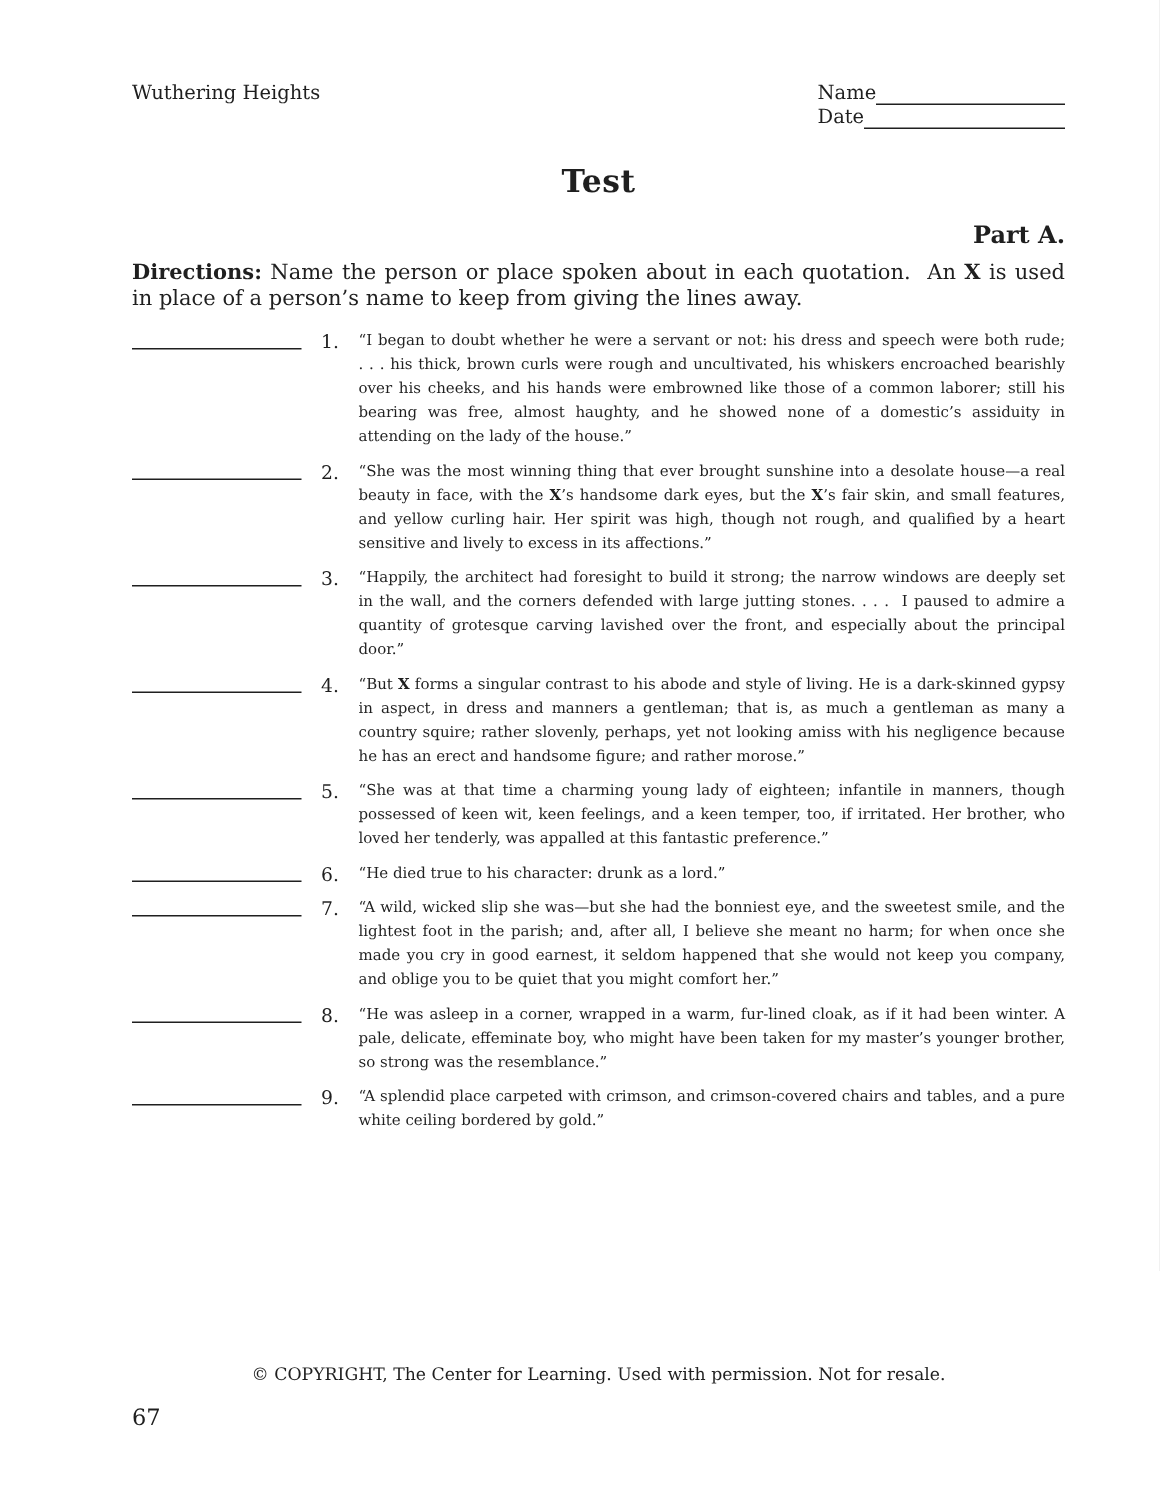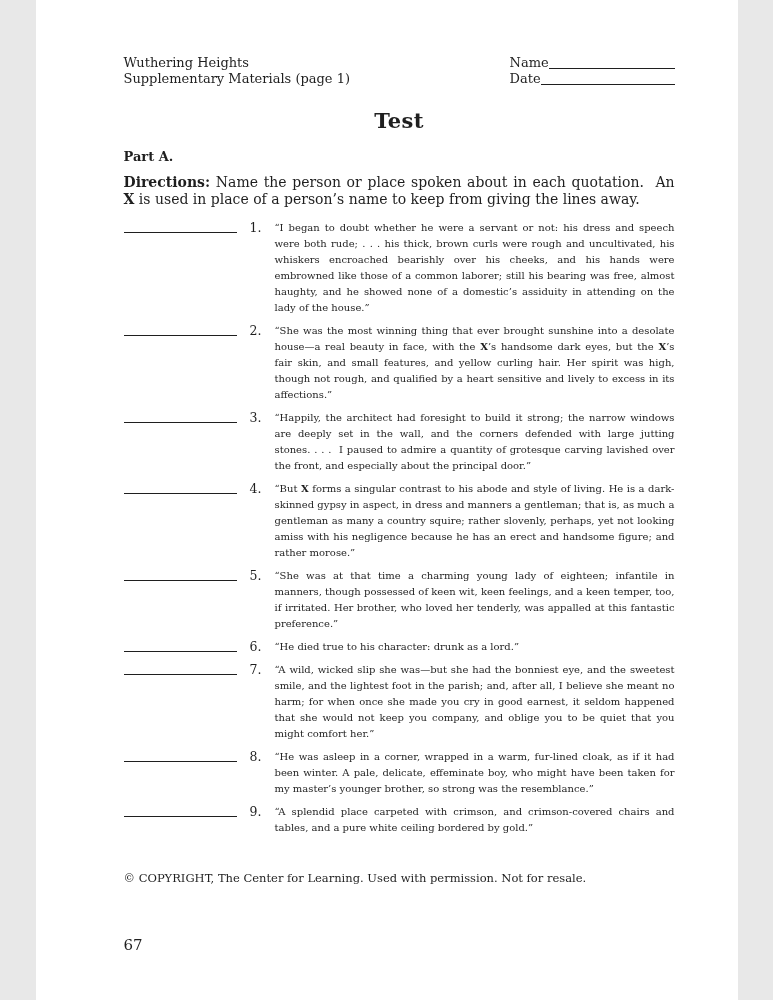--- a/index.html
+++ b/index.html
@@ -1,54 +1,55 @@
 <!DOCTYPE html>
 <html><head>
 <meta charset="utf-8">
 <style>
   html, body { margin: 0; padding: 0; background: #e8e8e8; }
   .sheet {
     position: relative;
-    width: 702px;
+    width: 773px;
     height: 1000px;
     margin: 0 auto;
     background: #ffffff;
     box-sizing: border-box;
     padding: 55px 63px 0 88px;
     font-family: "DejaVu Serif", serif;
     color: #1f1f1f;
     overflow: hidden;
   }
   .header {
     display: flex;
     justify-content: space-between;
     font-size: 13px;
     line-height: 16px;
   }
   .header-right { width: 165px; }
-  .fill-row { display: flex; align-items: flex-start; }
+  .fill-row { display: flex; align-items: center; }
   .fill-row .label { flex: none; }
   .blank-line {
     flex: 1;
     border-bottom: 1.2px solid #1f1f1f;
     height: 13px;
   }
   .title {
     margin: 21px 0 0 0;
     font-size: 21px;
     line-height: 26px;
     font-weight: bold;
     text-align: center;
     letter-spacing: 0.3px;
   }
   .part-label {
     margin-top: 15px;
-    font-size: 13px;
+    font-size: 16px;
     line-height: 16px;
     font-weight: bold;
+    text-align: right;
   }
   .directions {
     margin: 9px 0 0 0;
     font-size: 14px;
     line-height: 16.5px;
     text-align: justify;
   }
   .directions b { font-weight: bold; }
   .questions {
     list-style: none;
@@ -78,42 +79,42 @@
     margin: 0 0 0 13px;
     font-size: 10px;
     line-height: 16px;
     text-align: justify;
   }
   .q-text b, .directions b { font-weight: bold; }
   .footer-copyright {
     position: absolute;
     left: 88px;
     right: 63px;
-    top: 871px;
+    top: 909px;
+    text-align: center;
     font-size: 11.5px;
     line-height: 14px;
   }
   .footer-pagenum {
     position: absolute;
     left: 88px;
     right: 63px;
     top: 936px;
     font-size: 15px;
     line-height: 18px;
   }
 </style>
 </head>
 <body>
 
 <div class="sheet">
 
   <div class="header">
     <div class="header-left">
       <div>Wuthering Heights</div>
-      <div>Supplementary Materials (page 1)</div>
     </div>
     <div class="header-right">
       <div class="fill-row">
         <span class="label">Name</span>
         <span class="blank-line"></span>
       </div>
       <div class="fill-row">
         <span class="label">Date</span>
         <span class="blank-line"></span>
       </div>

